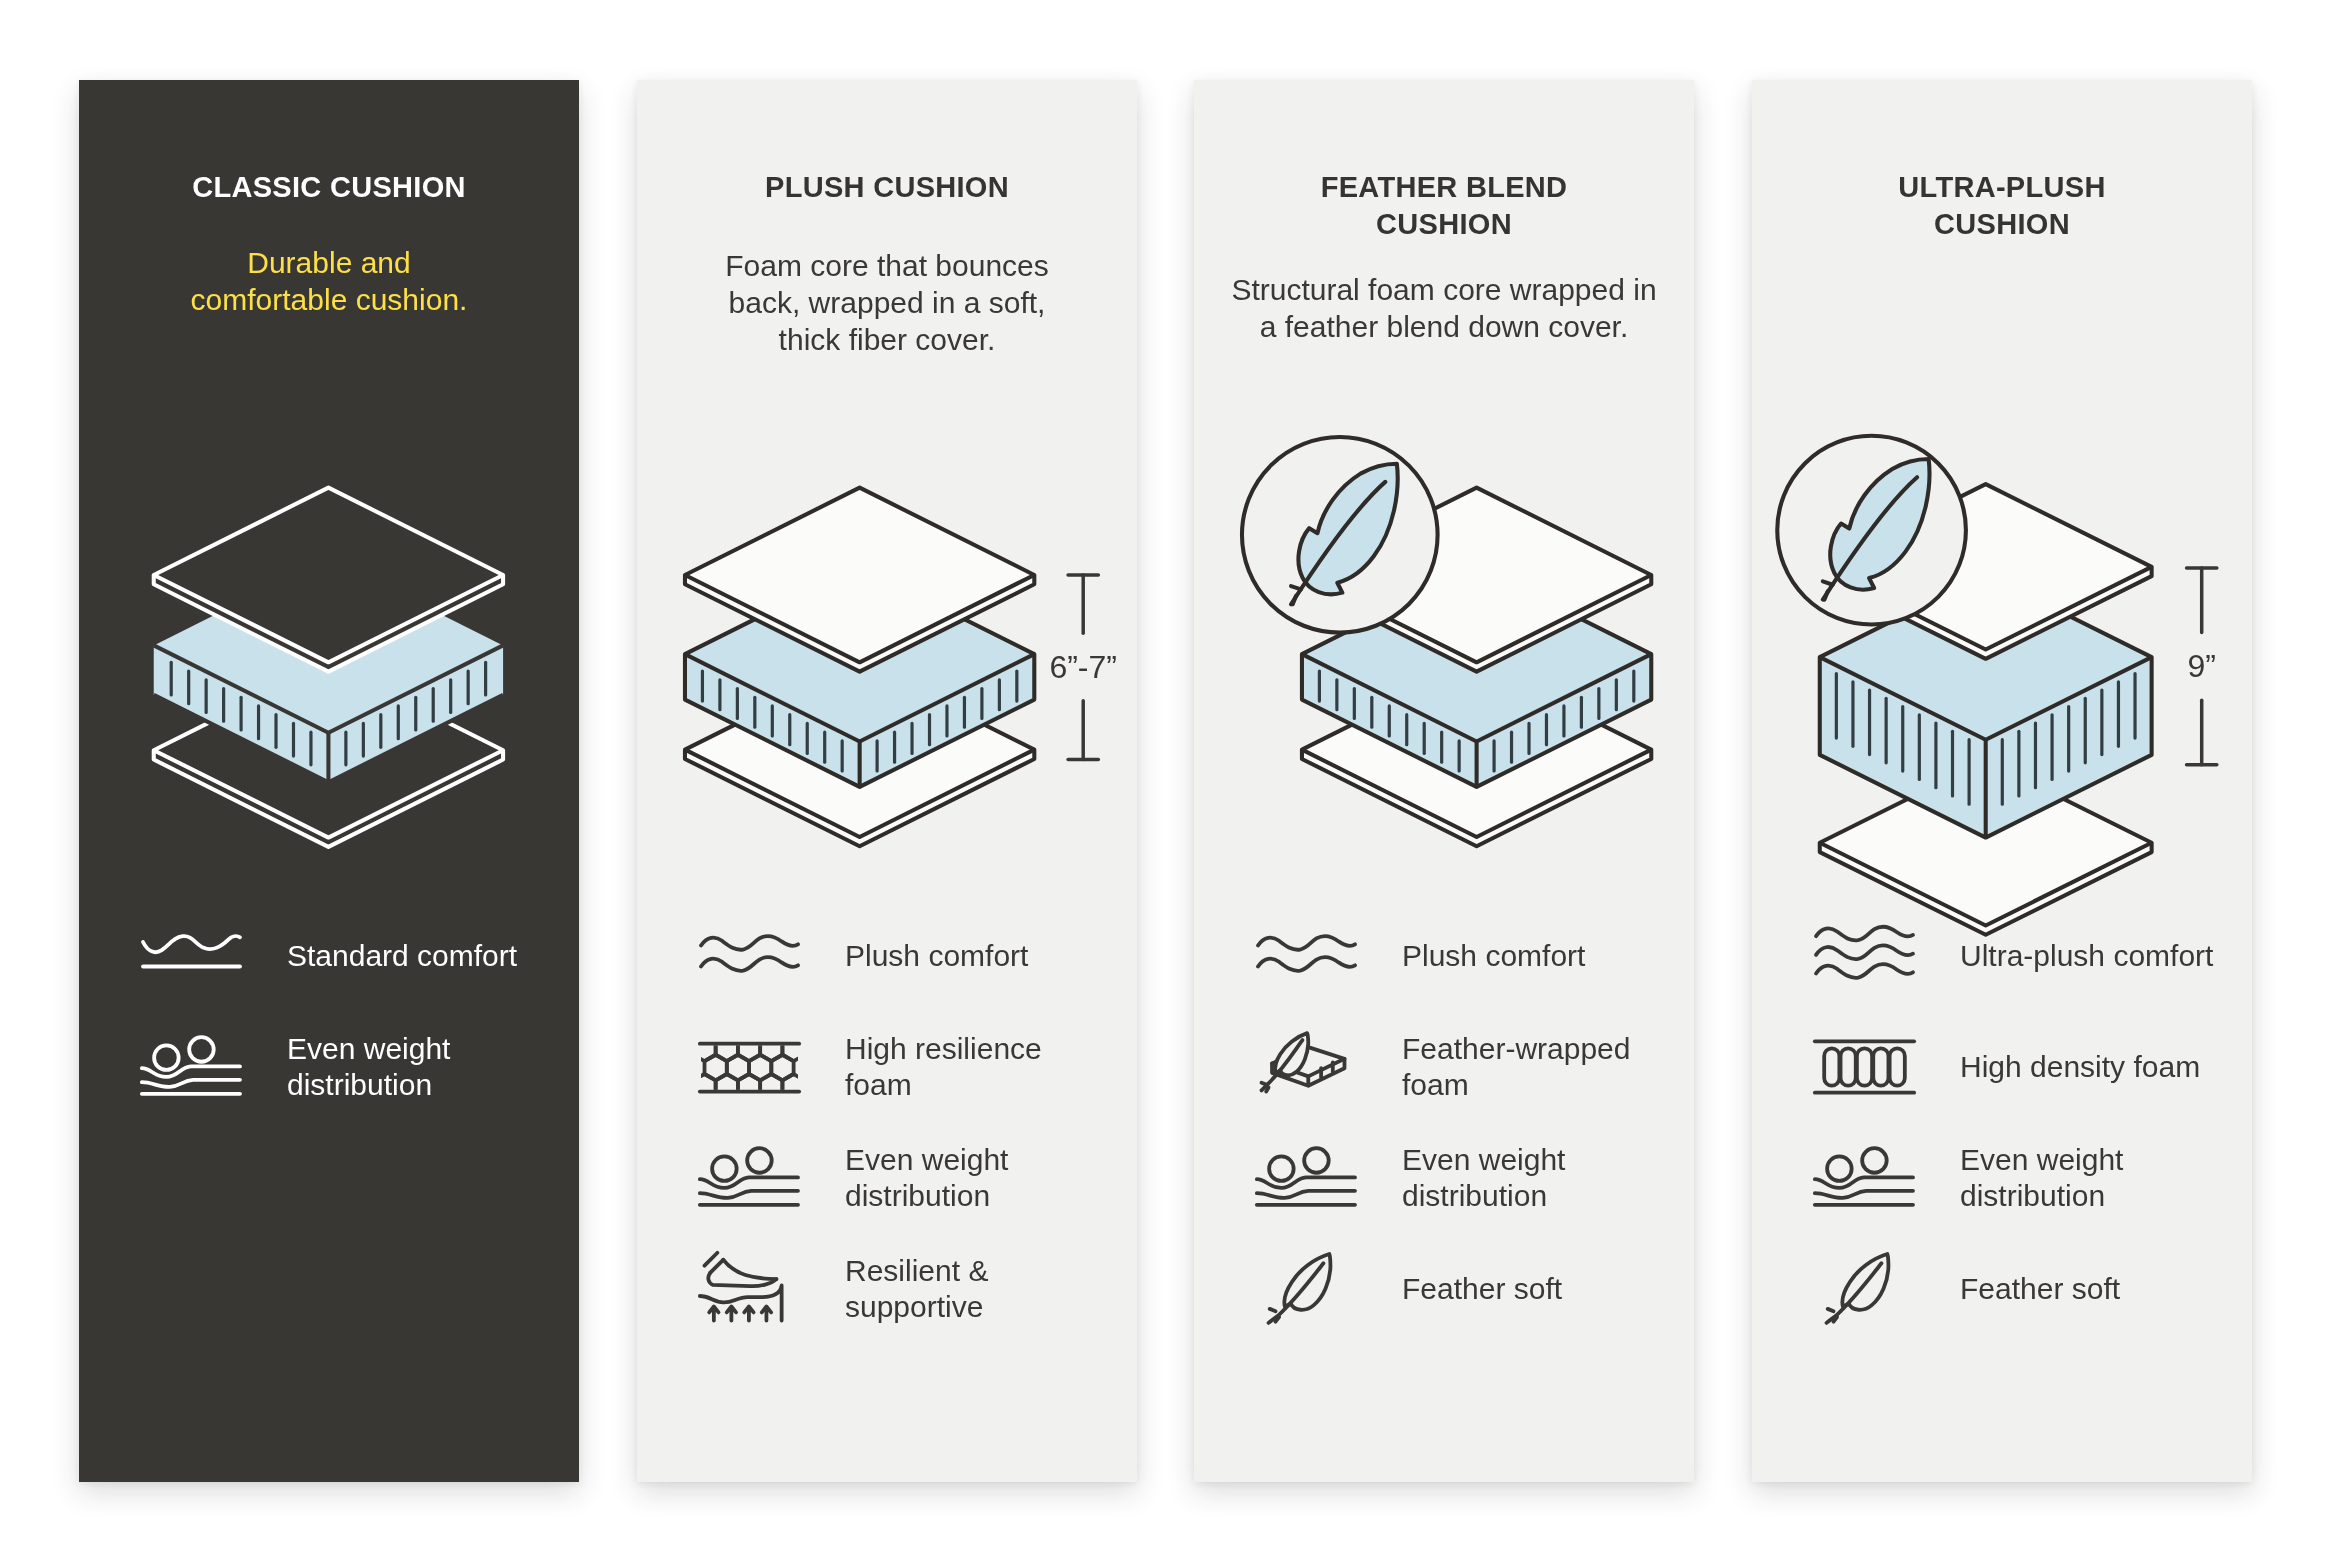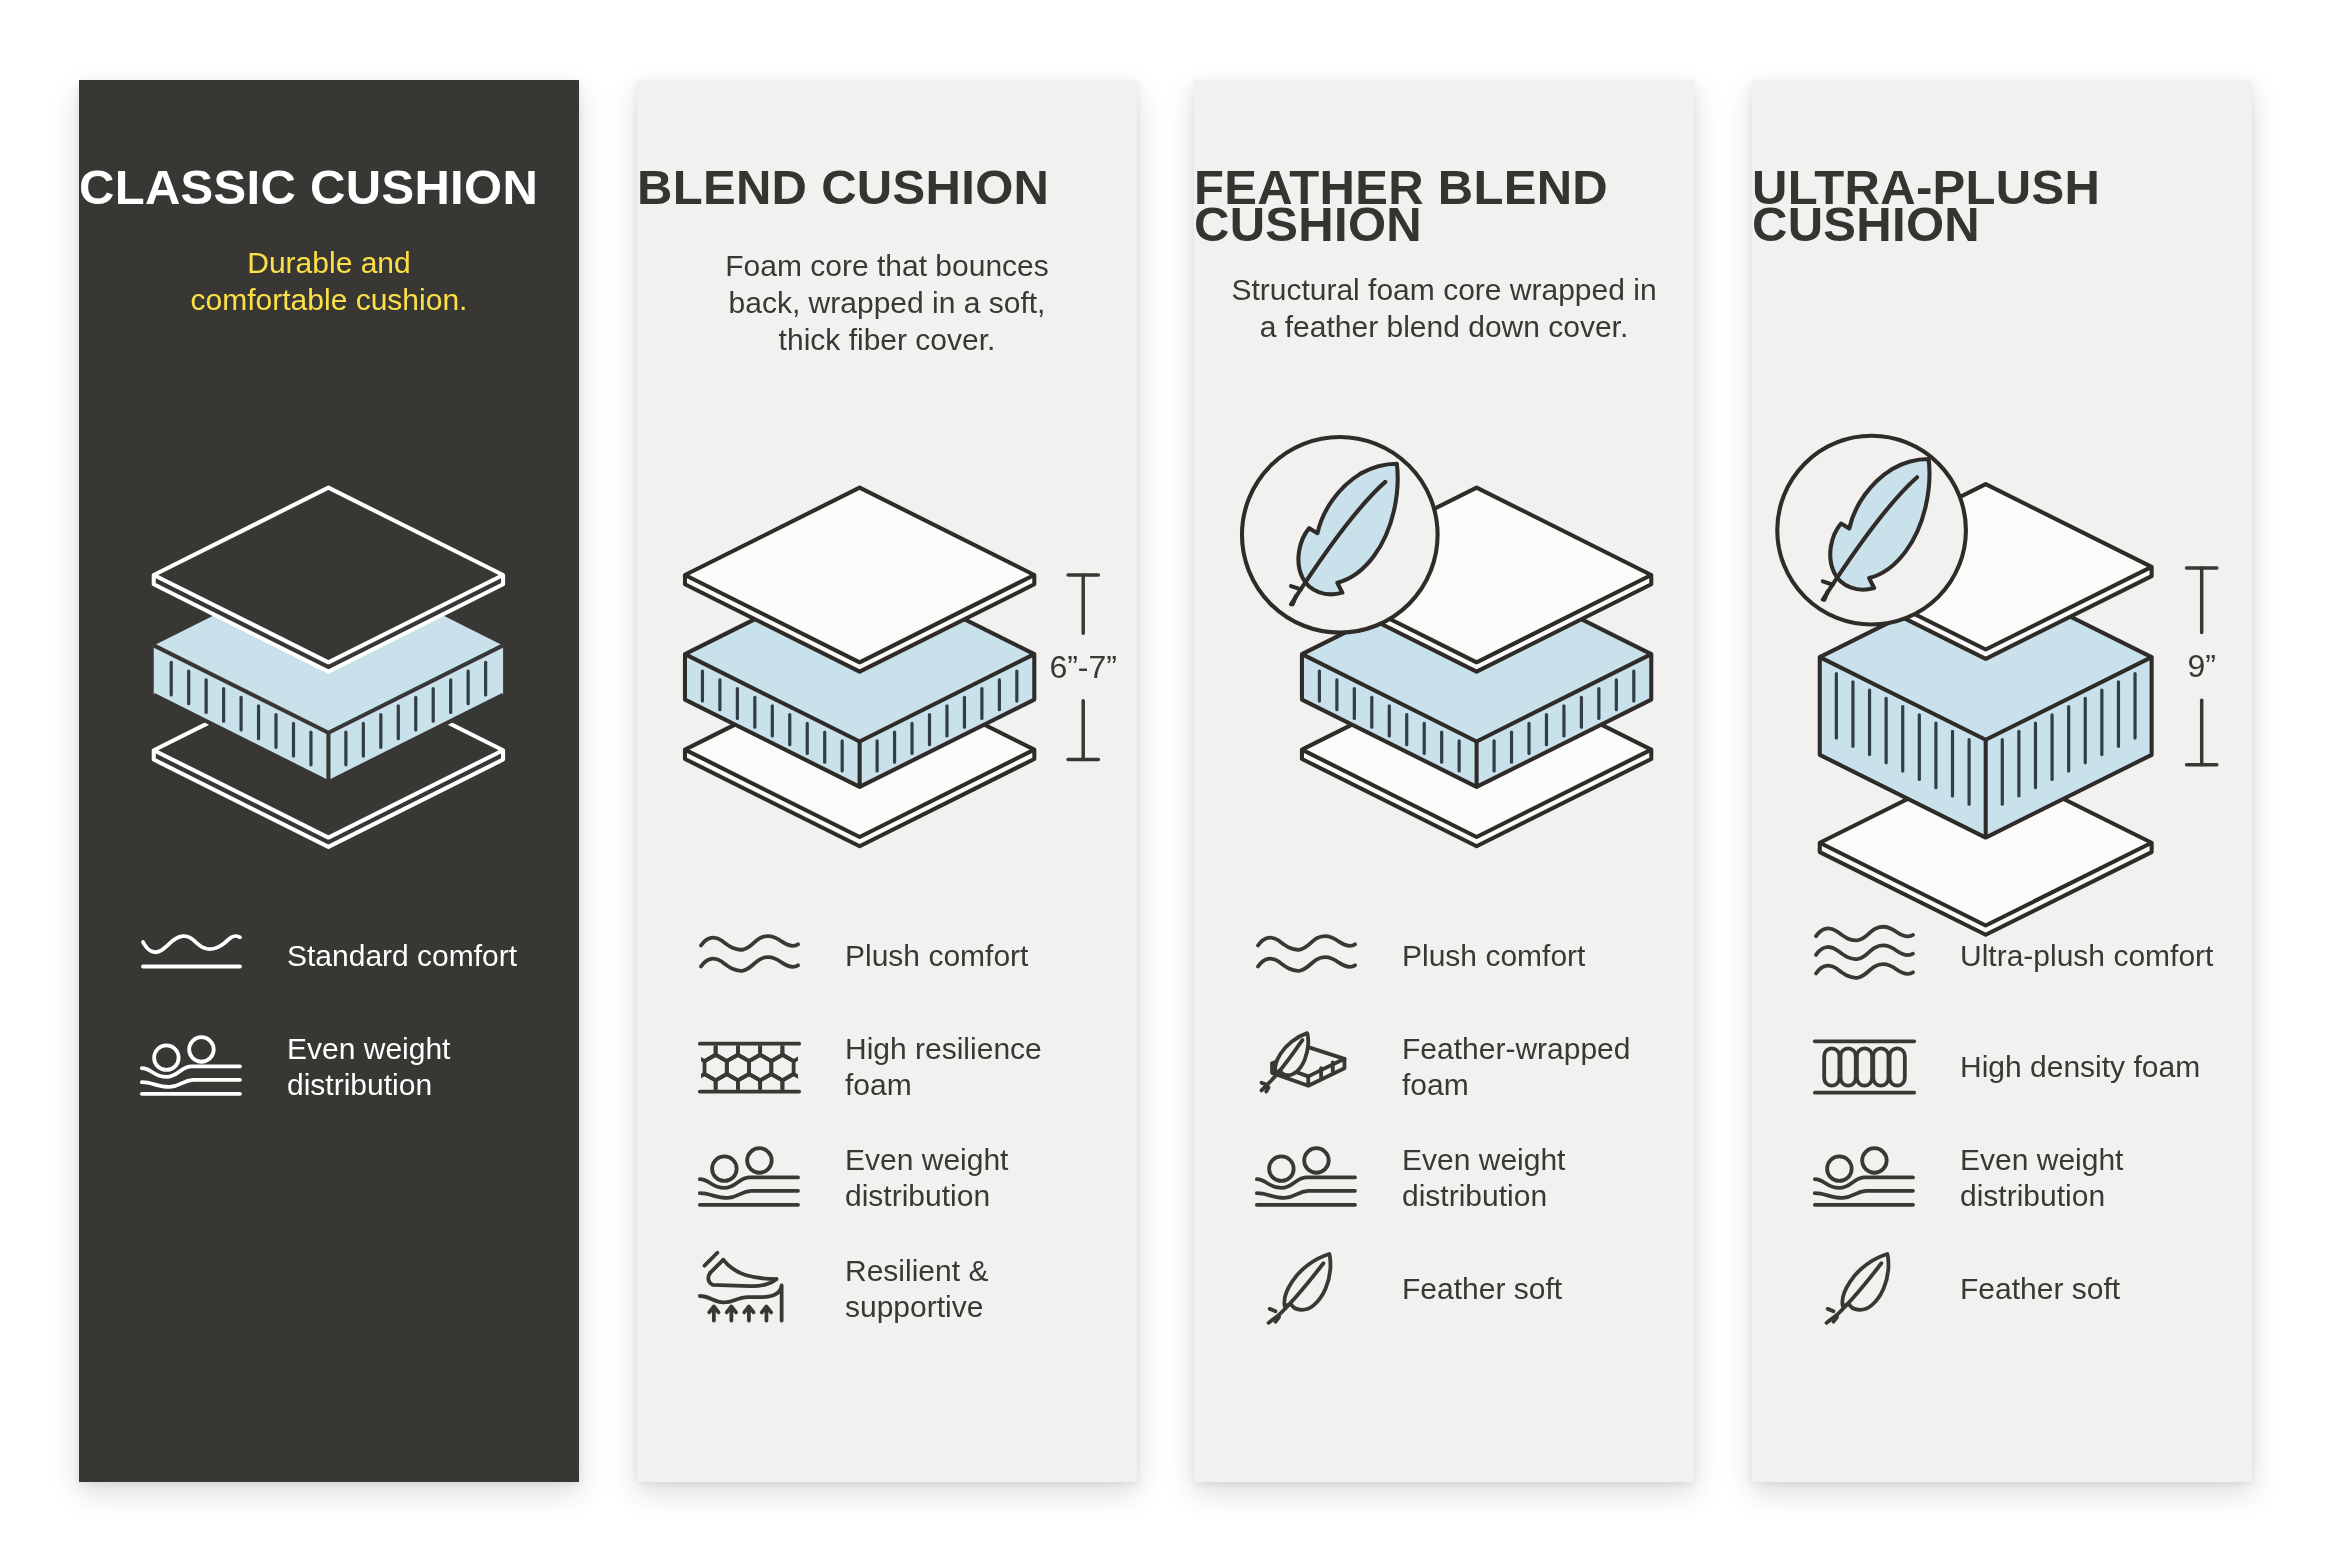--- a/index.html
+++ b/index.html
@@ -18,22 +18,22 @@
     box-shadow: 0 10.5px 27px rgba(40,40,40,0.16), 0 2.3px 7px rgba(40,40,40,0.08);
   }
   .card:nth-of-type(1) { left: 79px; }
   .card:nth-of-type(2) { left: 637px; }
   .card:nth-of-type(3) { left: 1194px; }
   .card:nth-of-type(4) { left: 1752px; }
   .card.dark  { background: #393734; color: #ffffff; }
   .card.light { background: #f1f1ef; color: #3a3834; }
   .title {
     margin-top: 89px;
-    text-align: left;
-    font-size: 49px;
+    text-align: center;
+    font-size: 29px;
     font-weight: bold;
     line-height: 37px;
     letter-spacing: 0.3px;
     white-space: pre-line;
     color: inherit;
   }
   .card.light .title { color: #363431; }
   .desc {
     text-align: center;
     font-size: 30px;
@@ -132,21 +132,21 @@
                 <path fill="none" stroke-linecap="round" stroke-linejoin="round" d="M10,116 L178,116"></path>
               </g>
             </svg>
           </span>
           <span class="feature-label">Even weight
 distribution</span>
         </div>
     </div>
   </section>
   <section class="card light">
-    <h2 class="title">BLEND CUSHION</h2>
+    <h2 class="title">PLUSH CUSHION</h2>
     <p class="desc">Foam core that bounces
 back, wrapped in a soft,
 thick fiber cover.</p>
     <div class="illus">
       <svg viewBox="0 0 858 900" width="500" height="524">
 <g>
             <path d="M 382,399 L 682,549 L 682,565 L 382,715 L 82,565 L 82,549 Z" fill="#fbfbfa" stroke="#2e2b28" stroke-width="7" stroke-linejoin="round"></path>
             <path d="M 82,549 L 382,699 L 682,549" fill="none" stroke="#2e2b28" stroke-width="7" stroke-linejoin="round"></path>
           </g>
 <g>

